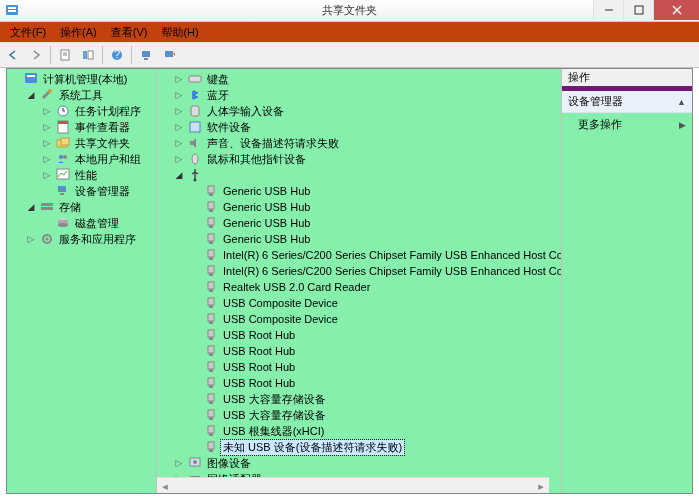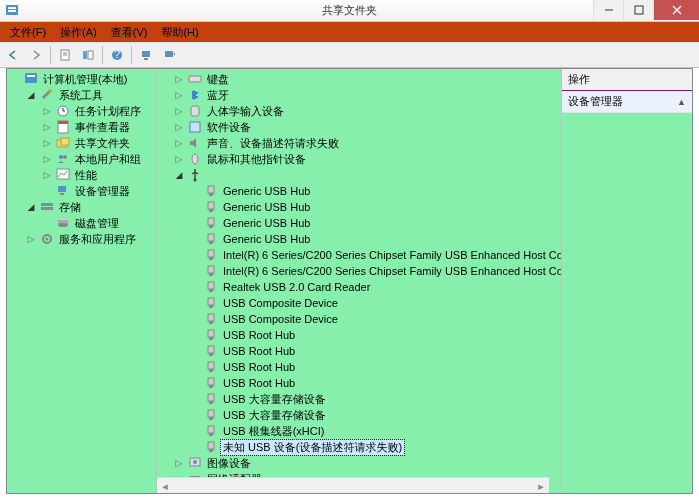--- a/index.html
+++ b/index.html
@@ -19,21 +19,21 @@
 .toolbar { height: 26px; background: #f0f0f0; border-top: 1px solid #e0e0e0; border-bottom: 1px solid #c0c0c0; display: flex; align-items: center; padding: 0 2px; gap: 1px; }
 .tbtn { width: 22px; height: 22px; display: flex; align-items: center; justify-content: center; border: 1px solid transparent; cursor: pointer; }
 .tsep { width: 1px; height: 18px; background: #c0c0c0; margin: 0 2px; }
 
 .main { display: flex; position: absolute; top: 68px; bottom: 6px; left: 6px; right: 6px; border: 1px solid #828790; background: #86efac; }
 .pane { overflow: auto; }
 .pane.left { width: 150px; border-right: 1px solid #c0c0c0; }
 .pane.center { flex: 1; border-right: 1px solid #c0c0c0; padding: 2px 0; }
 .pane.right { width: 130px; }
 
-.right-header { height: 22px; background: #f0f0f0; border-bottom: 1px solid #701a75; display: flex; align-items: center; padding: 0 6px; }
+.right-header { height: 22px; background: #f0f0f0; border-bottom: 5px solid #701a75; display: flex; align-items: center; padding: 0 6px; }
 .right-section { background: #eaf1fb; padding: 3px 6px; border-bottom: 1px solid #d8e4f2; display:flex; justify-content:space-between; align-items:center;}
 .right-item { padding: 4px 6px 4px 16px; cursor: pointer; display:flex; justify-content:space-between; align-items:center;}
 
 .tree { padding: 2px 0; }
 .row { display: flex; align-items: center; height: 16px; white-space: nowrap; cursor: pointer; }
 .row.selected .label { background: #cce8ff; outline: 1px dotted #222; }
 .exp { width: 12px; height: 12px; display:flex; align-items:center; justify-content:center; cursor:pointer; color:#666; font-size:9px; flex-shrink:0;}
 .ico { width: 16px; height: 16px; margin: 0 2px; flex-shrink:0; display:flex; align-items:center; justify-content:center;}
 .label { padding: 0 2px; }
 .scrollbar-bottom { position:absolute; bottom:0; left:0; right:12px; height:16px; background:#f0f0f0; border-top:1px solid #ddd; display:flex; justify-content:space-between; }
@@ -512,14 +512,18 @@
       <div class="sb-btn">◂</div>
       <div class="sb-btn">▸</div>
     </div>
   </div>
   <div class="pane right">
     <div class="right-header">操作</div>
     <div class="right-section">
       <span>设备管理器</span>
       <span style="font-size:9px;color:#555;">▲</span>
     </div>
+    <div class="right-item">
+      <span>更多操作</span>
+      <span style="font-size:9px;color:#555;">▶</span>
+    </div>
   </div>
 </div>
 
 </body></html>

